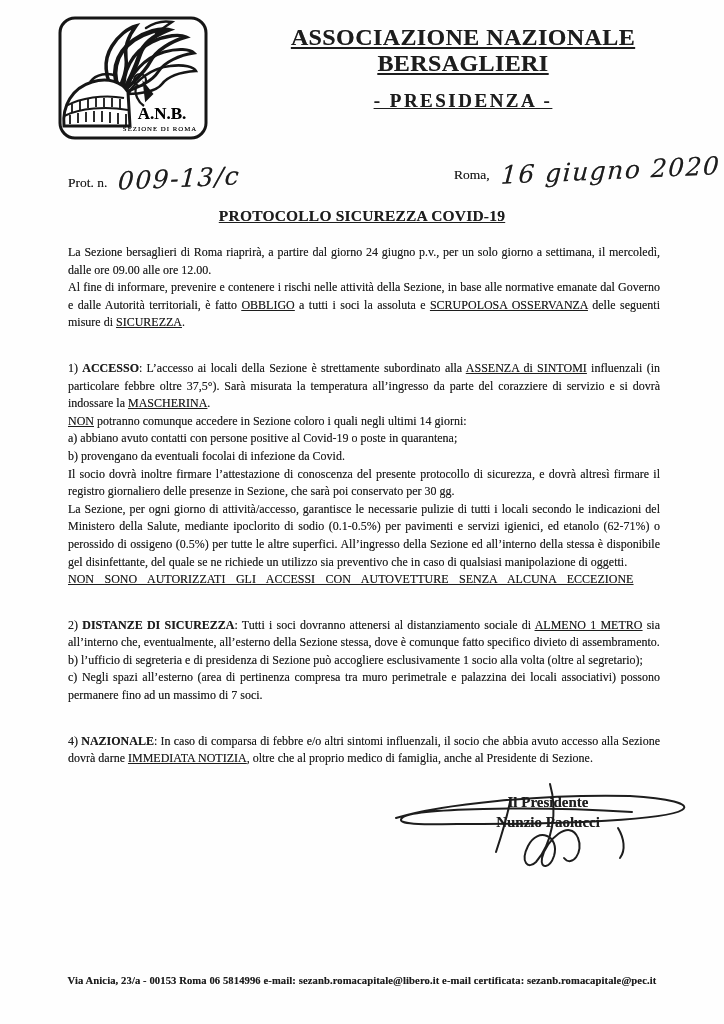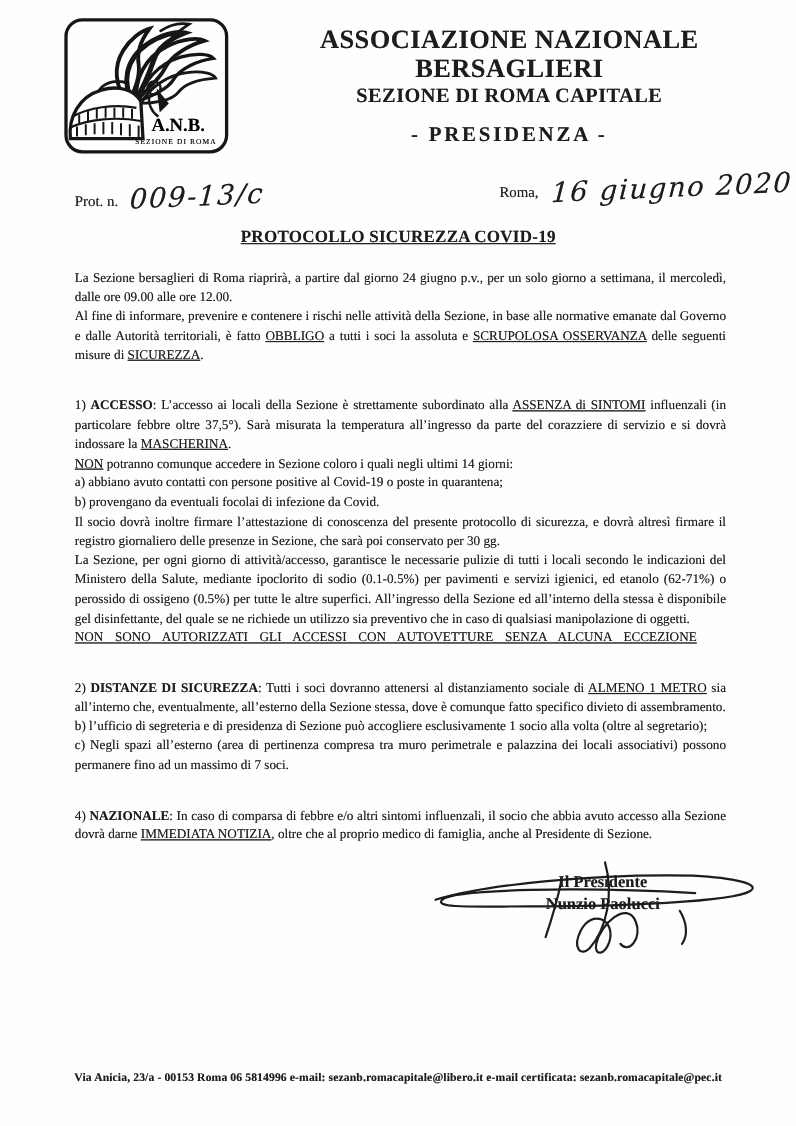--- a/index.html
+++ b/index.html
@@ -4,21 +4,21 @@
 <style>
   html,body{margin:0;padding:0;}
   body{
     width:724px;height:1024px;position:relative;overflow:hidden;
     background:#fefefe;color:#1d1d1d;
     font-family:"Liberation Serif",serif;
     text-shadow:0 0 .45px rgba(30,30,30,.55);
   }
   .header{display:flex;margin:14px 0 0 56px;}
   .logo-box{width:154px;height:128px;flex:none;}
-  .head-text{width:506px;text-align:center;padding-top:10px;}
+  .head-text{width:506px;text-align:center;padding-top:10px;text-decoration:underline;}
   .org-name{font-size:24px;font-weight:bold;letter-spacing:.4px;line-height:1.1;}
   .org-section{font-size:18.5px;font-weight:bold;margin-top:1px;letter-spacing:.4px;}
   .org-office{font-size:19px;font-weight:bold;margin-top:13px;letter-spacing:2.5px;}
   .ref{position:relative;height:44px;margin:12px 64px 0 68px;}
   .ref-left{position:absolute;left:0;top:10px;white-space:nowrap;}
   .ref-right{position:absolute;left:386px;top:2px;white-space:nowrap;}
   .print-label{font-size:13.5px;}
   .hand{
     font-family:"DejaVu Serif",serif;font-style:italic;
     font-size:25px;letter-spacing:1.5px;
@@ -81,21 +81,20 @@
         <circle cx="84" cy="66" r="6"></circle>
         <path d="M88,70 L96,80 L90,86 Z" fill="#161616"></path>
         <path d="M80,72 C78,80 82,88 88,92"></path>
       </g>
       <text x="106" y="105" text-anchor="middle" font-size="17" font-weight="bold">A.N.B.</text>
       <text x="104" y="117" text-anchor="middle" font-size="6.8" letter-spacing="1">SEZIONE DI ROMA</text>
     </svg>
   </div>
   <div class="head-text">
     <div class="org-name">ASSOCIAZIONE NAZIONALE BERSAGLIERI</div>
-    <div class="org-section">SEZIONE DI ROMA CAPITALE</div>
     <div class="org-office">- PRESIDENZA -</div>
   </div>
 </div>
 
 <div class="ref">
   <div class="ref-left">
     <span class="print-label">Prot. n.</span>
     <span class="hand">009-13/c</span>
   </div>
   <div class="ref-right">

